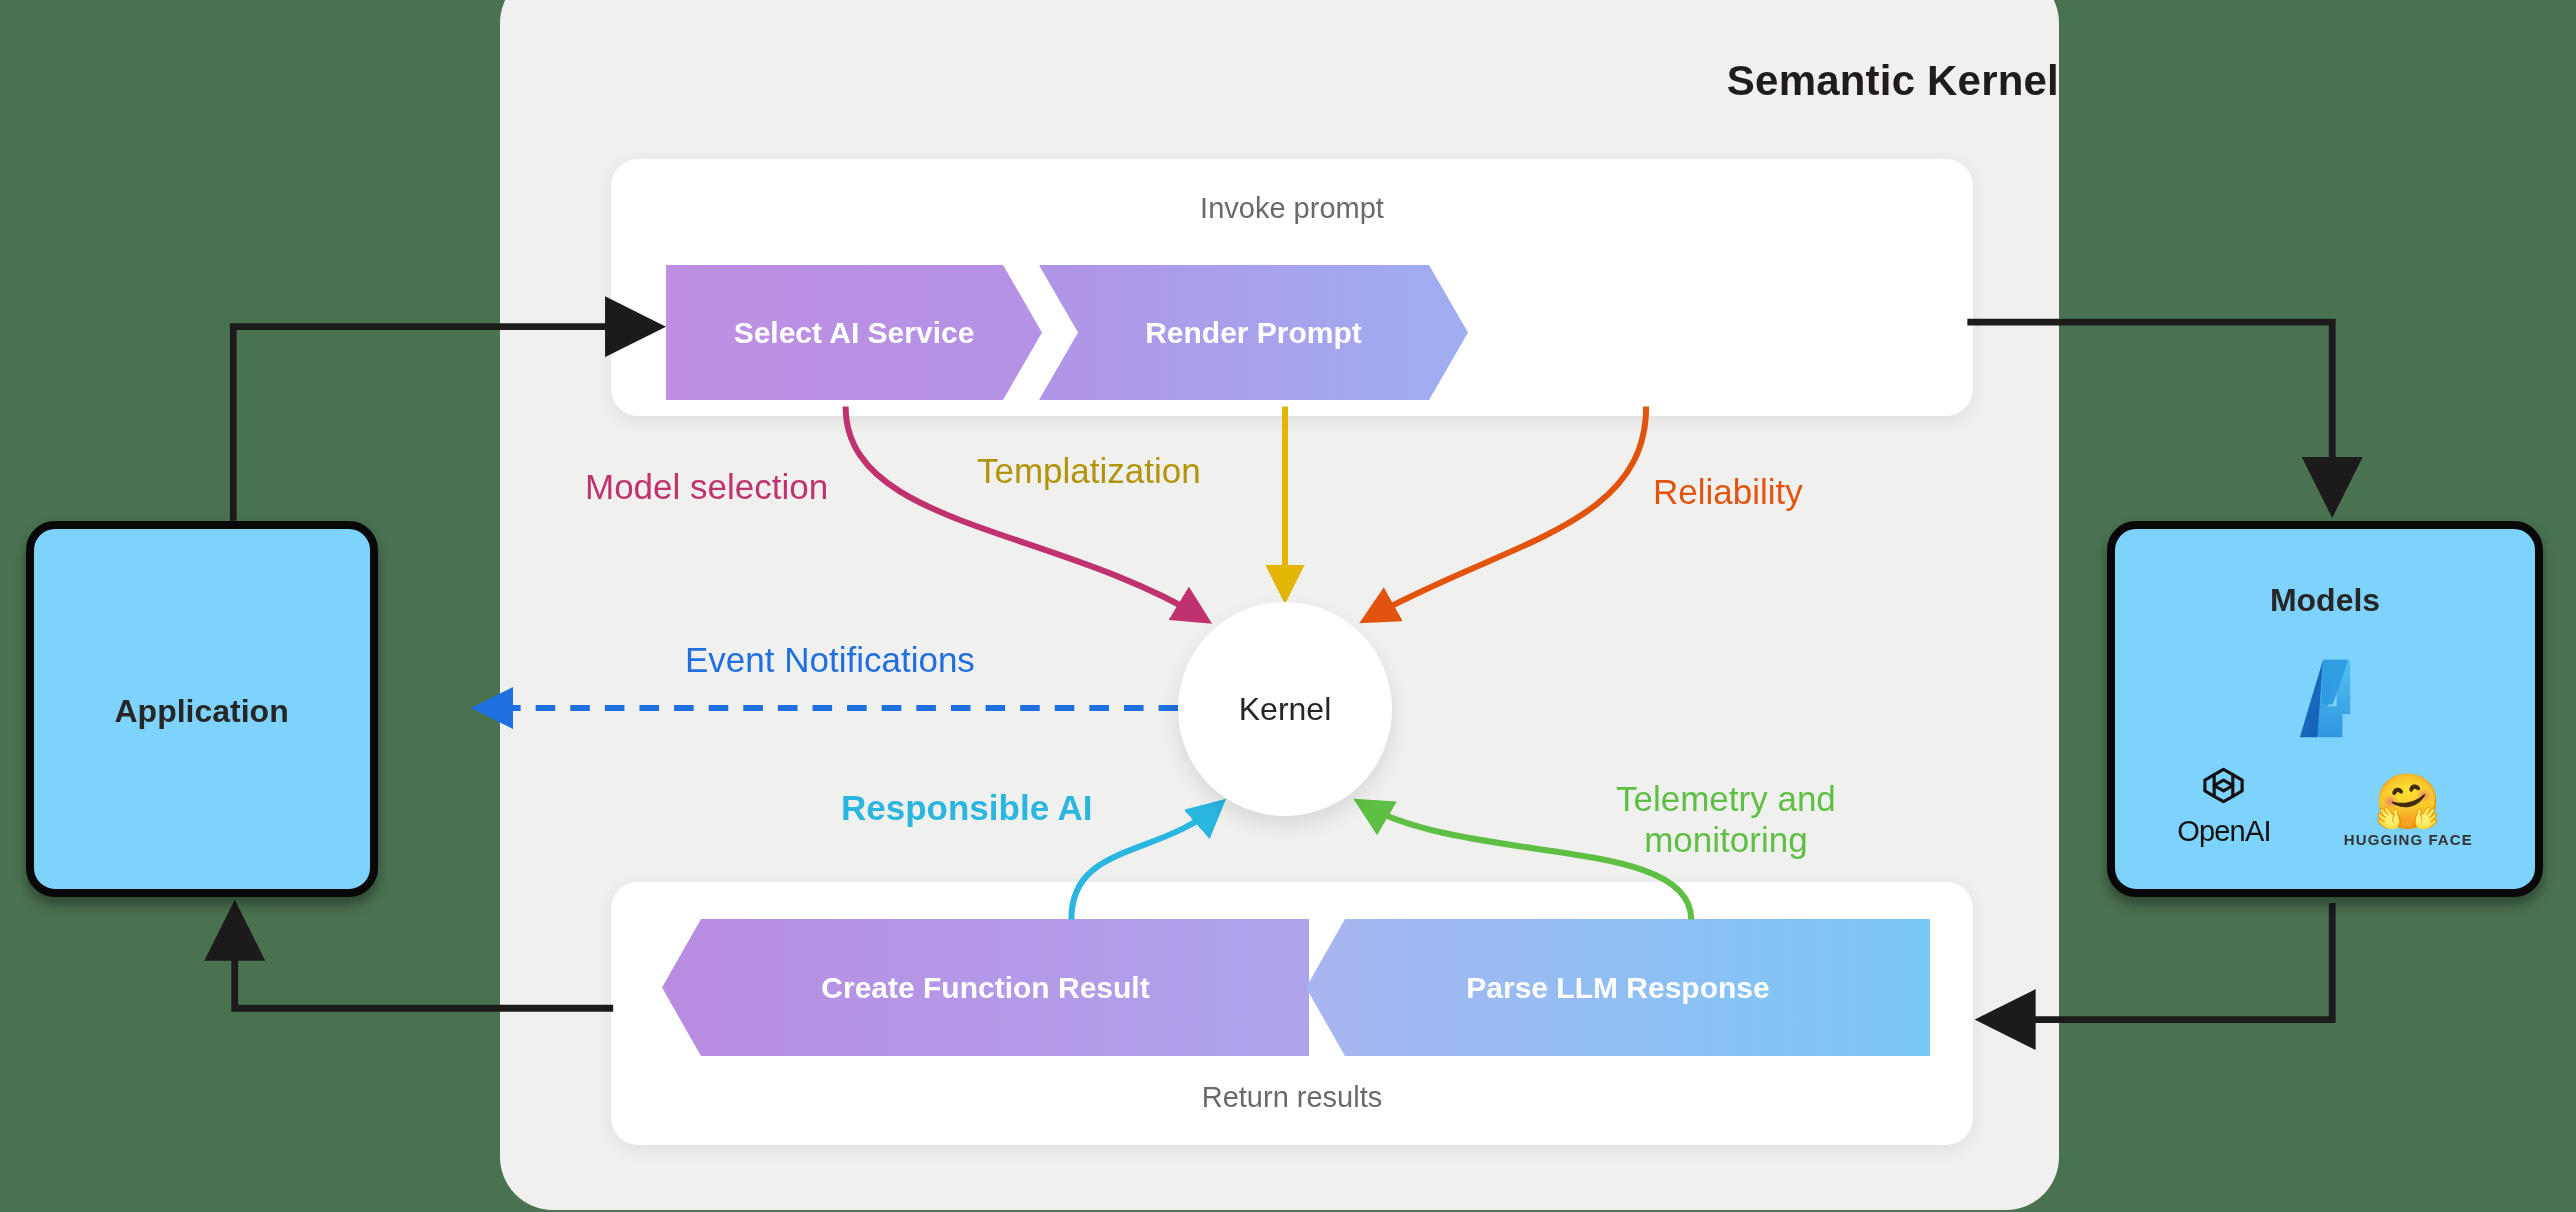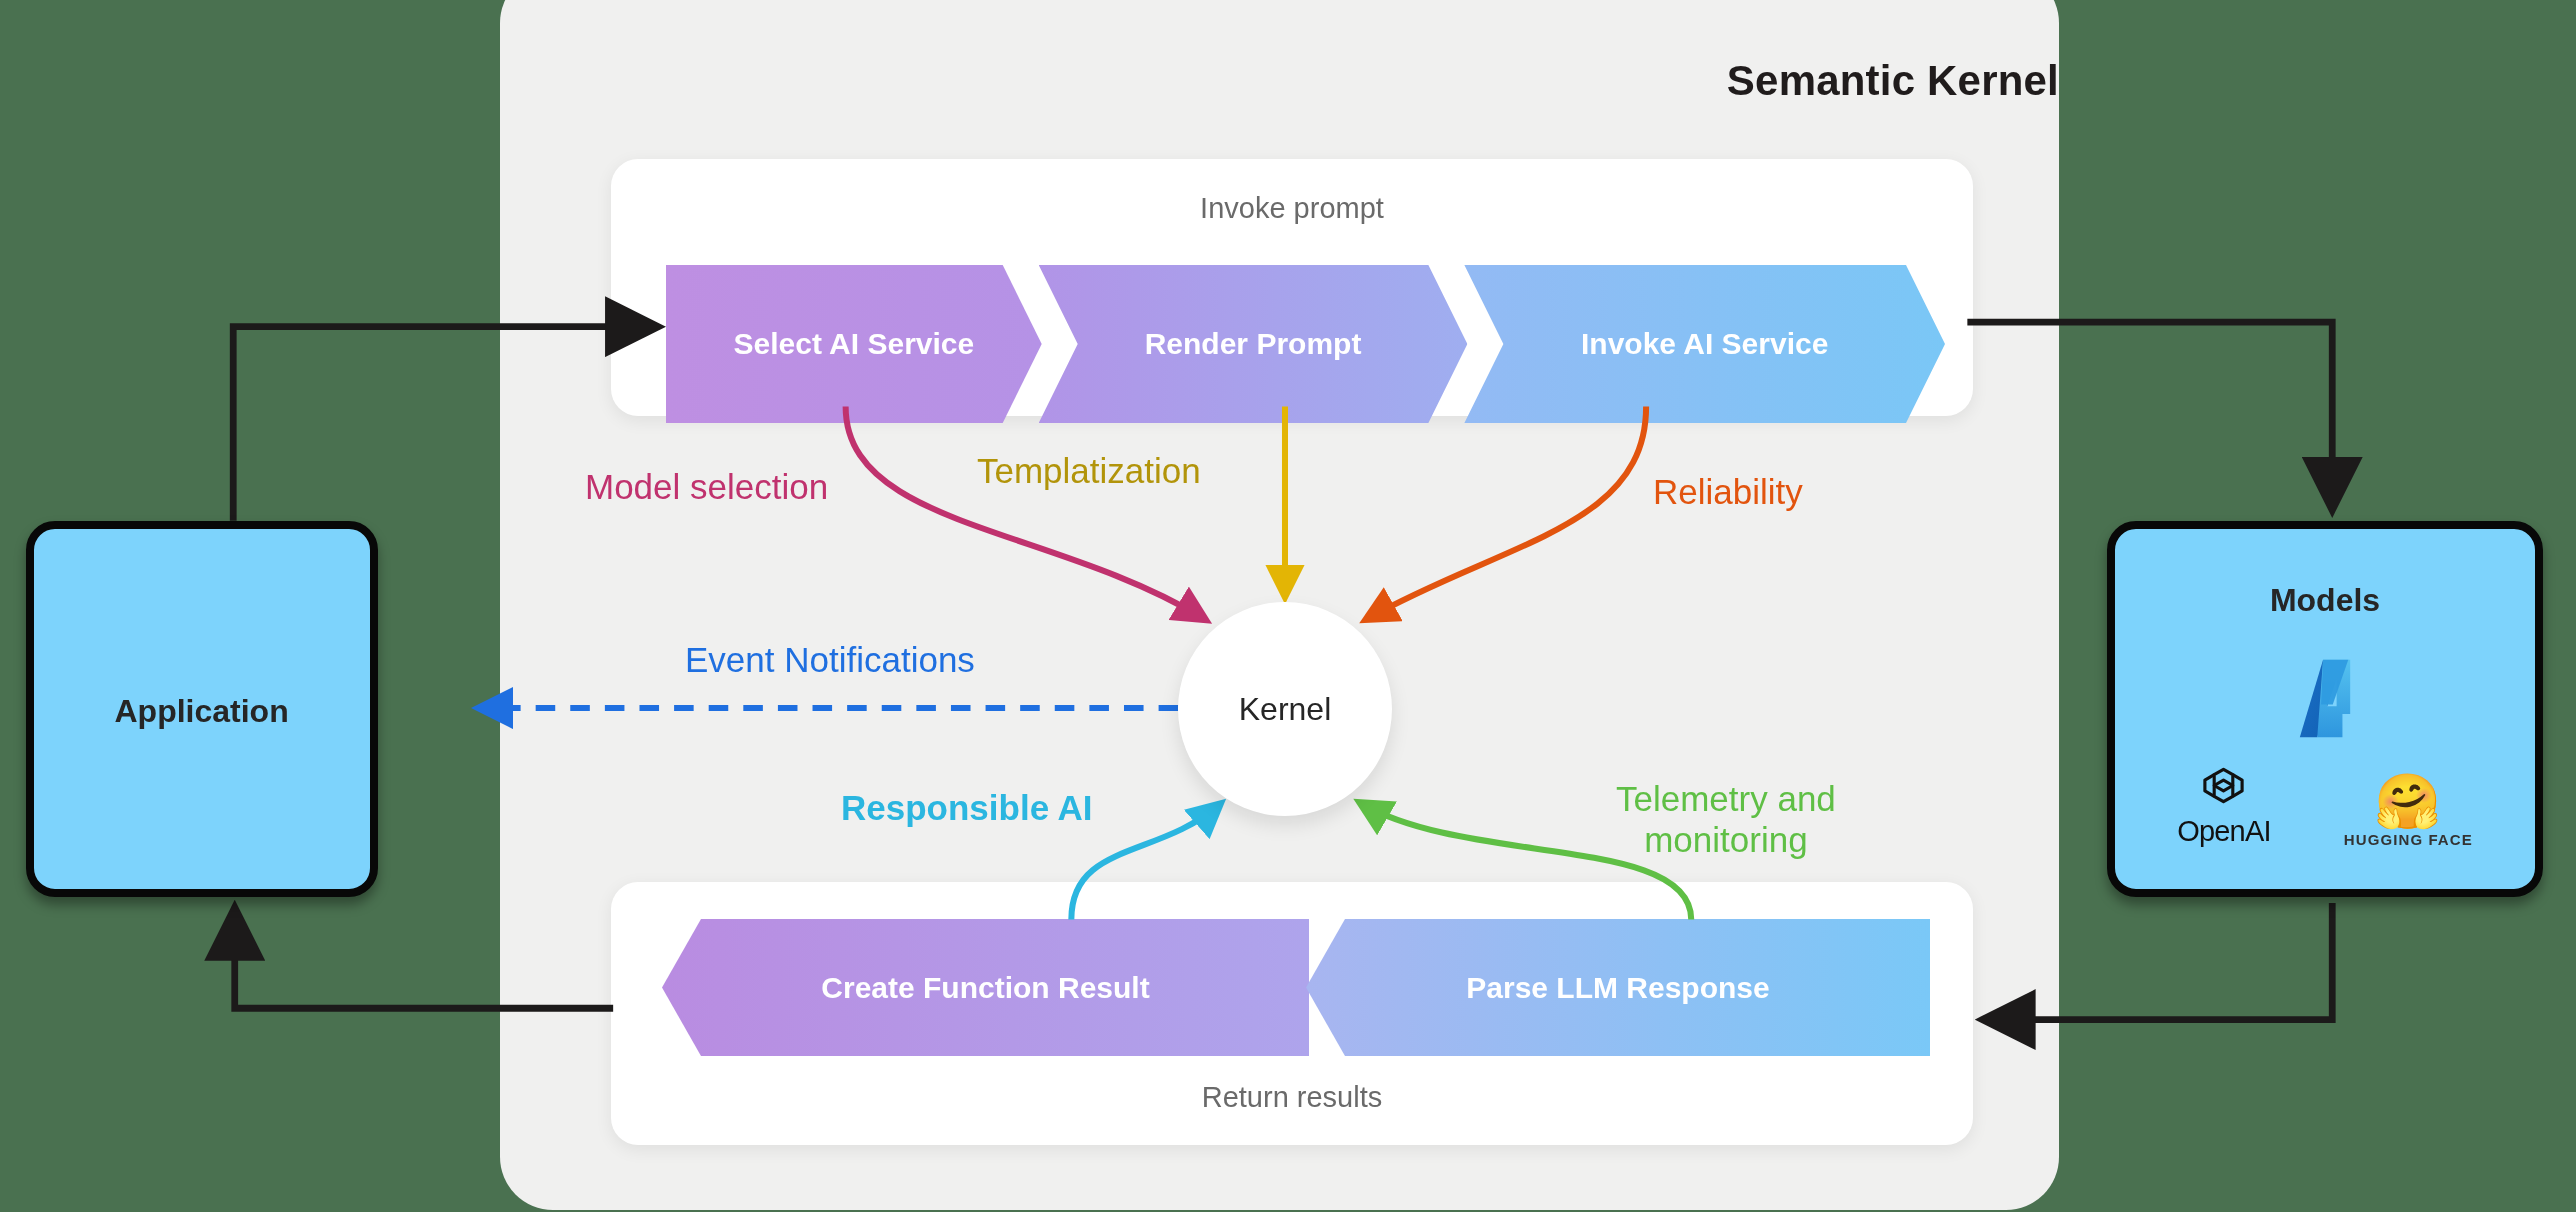--- a/index.html
+++ b/index.html
@@ -33,21 +33,21 @@
 
   .card-caption{
     position:absolute;width:1362px;text-align:center;
     font-size:29px;color:#6A6A6A;
   }
   #cap-top{left:611px;top:192px;}
   #cap-bottom{left:611px;top:1081px;}
 
   
   .chev-row{position:absolute;display:flex;}
-  #chev-top{left:666px;top:265px;width:1279px;height:158px;}
+  #chev-top{left:666px;top:265px;width:1279px;height:135px;}
   #chev-bot{left:662px;top:919px;width:1271px;height:137px;}
 
   .chev{
     position:relative;height:100%;
     display:flex;align-items:center;justify-content:center;
     color:#fff;font-weight:bold;font-size:30px;
     filter:drop-shadow(4.5px 4.5px 7.5px rgba(0,0,0,.16));
   }
   
   #chev-top .chev:nth-child(1){
@@ -136,21 +136,20 @@
 
   <div class="card" id="card-top"></div>
   <div class="card-caption" id="cap-top">Invoke prompt</div>
 
   <div class="card" id="card-bottom"></div>
   <div class="card-caption" id="cap-bottom">Return results</div>
 
   <div class="chev-row" id="chev-top">
     <div class="chev">Select AI Service</div>
     <div class="chev">Render Prompt</div>
-    <div class="chev">Invoke AI Service</div>
   </div>
 
   <div class="chev-row" id="chev-bot">
     <div class="chev">Create Function Result</div>
     <div class="chev">Parse LLM Response</div>
   </div>
 
   <svg class="overlay" viewBox="0 0 3424 1612" width="2576" height="1213">
     <defs>
       <marker id="bk" viewBox="0 0 12 12" refX="9" refY="6" markerWidth="9" markerHeight="9" orient="auto-start-reverse">

